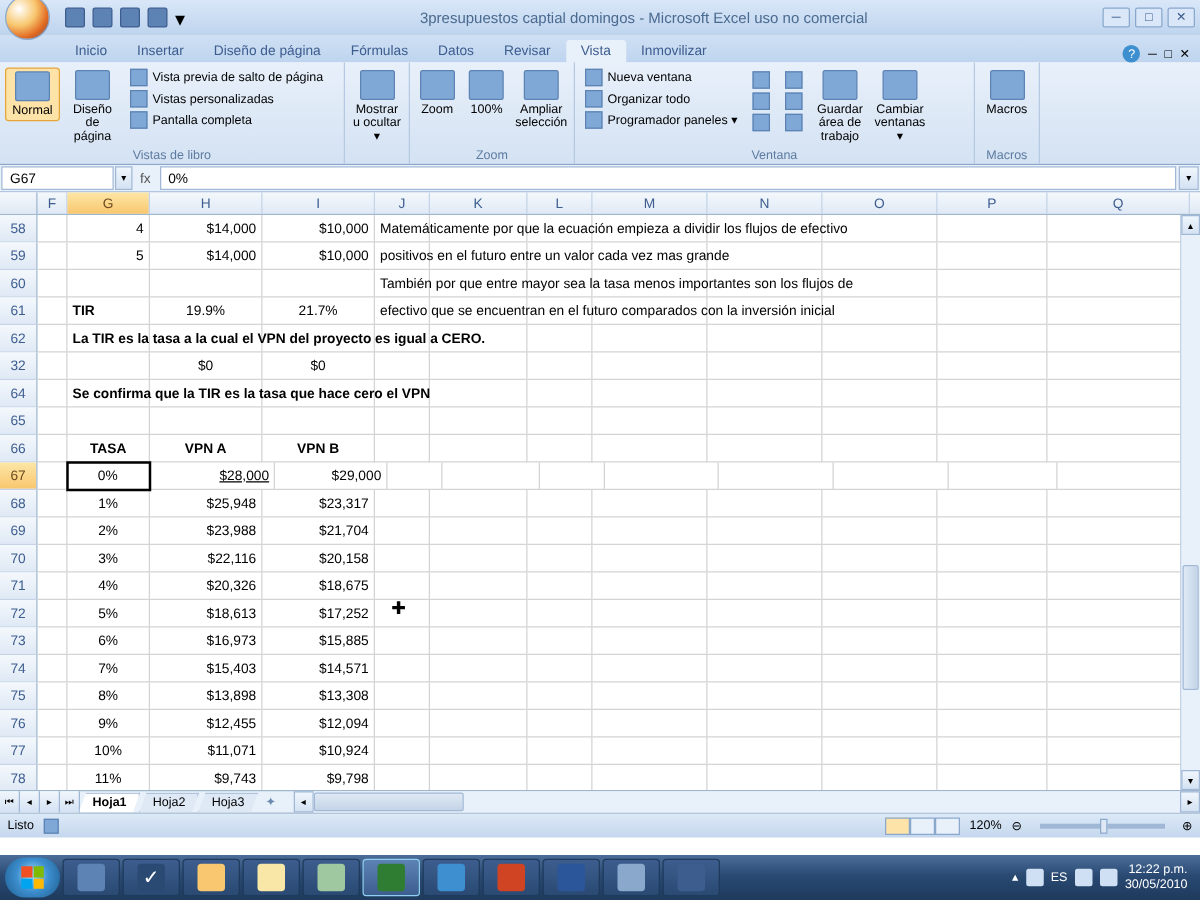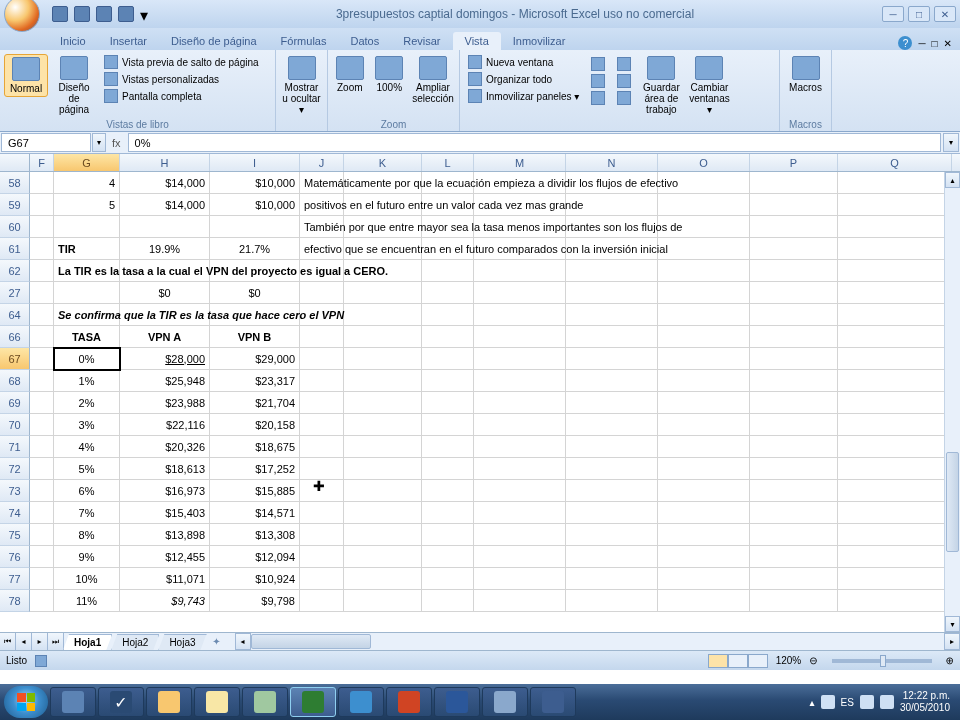--- a/index.html
+++ b/index.html
@@ -200,21 +200,21 @@
         <div class="smallbtn">
             <div class="smallbtn-icon"></div>
             <span>Nueva ventana</span>
           </div>
         <div class="smallbtn">
             <div class="smallbtn-icon"></div>
             <span>Organizar todo</span>
           </div>
         <div class="smallbtn">
             <div class="smallbtn-icon"></div>
-            <span>Inmovilizar paneles ▾</span>
+            <span>Programador paneles ▾</span>
           </div>
       </div>
       <div class="smallbtn-col" style="padding-top:2px;">
         <div class="smallbtn">
             <div class="smallbtn-icon"></div>
           </div>
         <div class="smallbtn">
             <div class="smallbtn-icon"></div>
           </div>
         <div class="smallbtn">
@@ -234,20 +234,21 @@
       </div>
       <div class="bigbtn">
           <div class="bigbtn-icon"></div>
           <span>Guardar área de trabajo</span>
         </div>
       <div class="bigbtn">
           <div class="bigbtn-icon"></div>
           <span>Cambiar ventanas ▾</span>
         </div>
     </div>
+    <div class="rgroup-label">Ventana</div>
   </div>
   <div class="rgroup" style="width:52px;">
     <div class="rgroup-body">
       <div class="bigbtn">
           <div class="bigbtn-icon"></div>
           <span>Macros</span>
         </div>
     </div>
     <div class="rgroup-label">Macros</div>
   </div>
@@ -351,38 +352,53 @@
         <div class="cell cJ" style="width: 44px;"></div>
         <div class="cell cK" style="width: 78px;"></div>
         <div class="cell cL" style="width: 52px;"></div>
         <div class="cell cM" style="width: 92px;"></div>
         <div class="cell cN" style="width: 92px;"></div>
         <div class="cell cO" style="width: 92px;"></div>
         <div class="cell cP" style="width: 88px;"></div>
         <div class="cell cQ" style="width: 114px;"></div>
       </div>
       <div class="row">
-        <div class="rowhdr">27</div>
+        <div class="rowhdr">32</div>
         <div class="cell cF" style="width: 24px;"></div>
         <div class="cell cG" style="width: 66px;"></div>
         <div class="cell cH num ctr" style="width: 90px;">$0</div>
         <div class="cell cI num ctr" style="width: 90px;">$0</div>
         <div class="cell cJ" style="width: 44px;"></div>
         <div class="cell cK" style="width: 78px;"></div>
         <div class="cell cL" style="width: 52px;"></div>
         <div class="cell cM" style="width: 92px;"></div>
         <div class="cell cN" style="width: 92px;"></div>
         <div class="cell cO" style="width: 92px;"></div>
         <div class="cell cP" style="width: 88px;"></div>
         <div class="cell cQ" style="width: 114px;"></div>
       </div>
       <div class="row">
         <div class="rowhdr">64</div>
         <div class="cell cF" style="width: 24px;"></div>
-        <div class="cell cG bold" style="width: 66px; overflow: visible; z-index: 2; font-style: italic;">Se confirma que la TIR es la tasa que hace cero el VPN</div>
+        <div class="cell cG bold" style="width: 66px; overflow: visible; z-index: 2;">Se confirma que la TIR es la tasa que hace cero el VPN</div>
+        <div class="cell cH" style="width: 90px;"></div>
+        <div class="cell cI" style="width: 90px;"></div>
+        <div class="cell cJ" style="width: 44px;"></div>
+        <div class="cell cK" style="width: 78px;"></div>
+        <div class="cell cL" style="width: 52px;"></div>
+        <div class="cell cM" style="width: 92px;"></div>
+        <div class="cell cN" style="width: 92px;"></div>
+        <div class="cell cO" style="width: 92px;"></div>
+        <div class="cell cP" style="width: 88px;"></div>
+        <div class="cell cQ" style="width: 114px;"></div>
+      </div>
+      <div class="row">
+        <div class="rowhdr">65</div>
+        <div class="cell cF" style="width: 24px;"></div>
+        <div class="cell cG" style="width: 66px;"></div>
         <div class="cell cH" style="width: 90px;"></div>
         <div class="cell cI" style="width: 90px;"></div>
         <div class="cell cJ" style="width: 44px;"></div>
         <div class="cell cK" style="width: 78px;"></div>
         <div class="cell cL" style="width: 52px;"></div>
         <div class="cell cM" style="width: 92px;"></div>
         <div class="cell cN" style="width: 92px;"></div>
         <div class="cell cO" style="width: 92px;"></div>
         <div class="cell cP" style="width: 88px;"></div>
         <div class="cell cQ" style="width: 114px;"></div>
@@ -399,21 +415,21 @@
         <div class="cell cM" style="width: 92px;"></div>
         <div class="cell cN" style="width: 92px;"></div>
         <div class="cell cO" style="width: 92px;"></div>
         <div class="cell cP" style="width: 88px;"></div>
         <div class="cell cQ" style="width: 114px;"></div>
       </div>
       <div class="row">
         <div class="rowhdr active">67</div>
         <div class="cell cF" style="width: 24px;"></div>
         <div class="cell cG ctr selected" style="width: 66px;">0%</div>
-        <div class="cell cH num" style="width: 90px; text-decoration: underline;">$28,000</div>
+        <div class="cell cH num" style="width: 101px; text-decoration: underline;">$28,000</div>
         <div class="cell cI num" style="width: 90px;">$29,000</div>
         <div class="cell cJ" style="width: 44px;"></div>
         <div class="cell cK" style="width: 78px;"></div>
         <div class="cell cL" style="width: 52px;"></div>
         <div class="cell cM" style="width: 92px;"></div>
         <div class="cell cN" style="width: 92px;"></div>
         <div class="cell cO" style="width: 92px;"></div>
         <div class="cell cP" style="width: 88px;"></div>
         <div class="cell cQ" style="width: 114px;"></div>
       </div>
@@ -564,21 +580,21 @@
         <div class="cell cM" style="width: 92px;"></div>
         <div class="cell cN" style="width: 92px;"></div>
         <div class="cell cO" style="width: 92px;"></div>
         <div class="cell cP" style="width: 88px;"></div>
         <div class="cell cQ" style="width: 114px;"></div>
       </div>
       <div class="row">
         <div class="rowhdr">78</div>
         <div class="cell cF" style="width: 24px;"></div>
         <div class="cell cG ctr" style="width: 66px;">11%</div>
-        <div class="cell cH num" style="width: 90px; font-style: italic;">$9,743</div>
+        <div class="cell cH num" style="width: 90px;">$9,743</div>
         <div class="cell cI num" style="width: 90px;">$9,798</div>
         <div class="cell cJ" style="width: 44px;"></div>
         <div class="cell cK" style="width: 78px;"></div>
         <div class="cell cL" style="width: 52px;"></div>
         <div class="cell cM" style="width: 92px;"></div>
         <div class="cell cN" style="width: 92px;"></div>
         <div class="cell cO" style="width: 92px;"></div>
         <div class="cell cP" style="width: 88px;"></div>
         <div class="cell cQ" style="width: 114px;"></div>
       </div>

